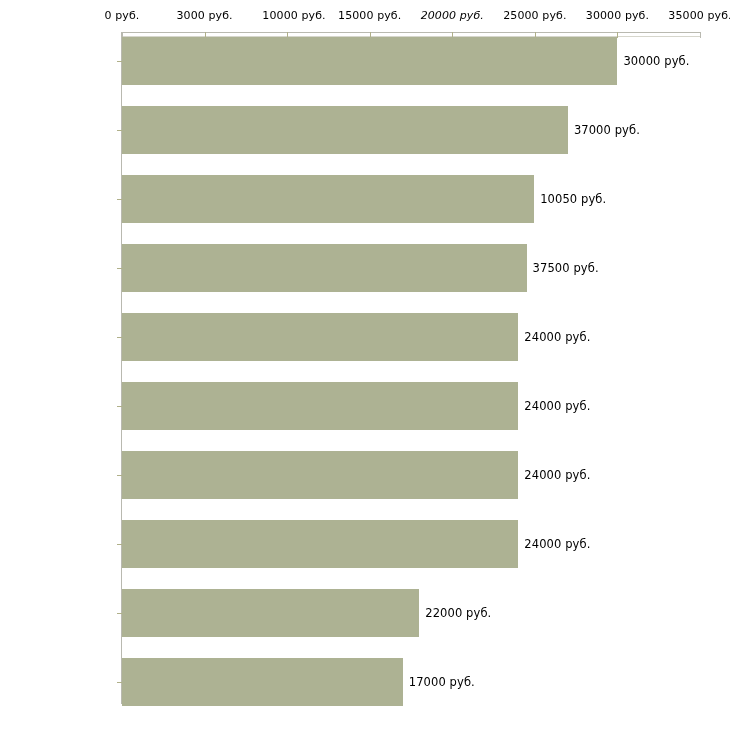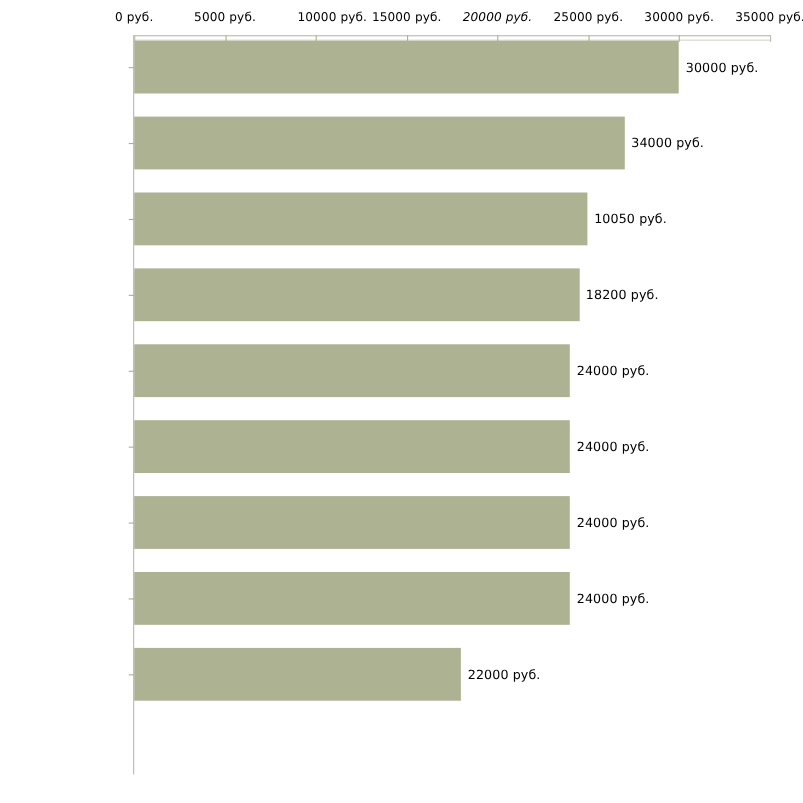--- a/index.html
+++ b/index.html
@@ -115,54 +115,54 @@
 
 <div id="chart-root">
 
   <div class="y-axis"></div>
   <div class="plot-top-rule"></div>
 
   <div class="x-axis" id="x-axis">
       <div class="x-tick edge" style="left: 0px;"></div>
       <div class="x-tick-label" style="left: 0px;">0 руб.</div>
       <div class="x-tick" style="left: 82.5714px;"></div>
-      <div class="x-tick-label" style="left: 82.5714px;">5000 руб.</div>
+      <div class="x-tick-label" style="left: 82.5714px;">3000 руб.</div>
       <div class="x-tick" style="left: 165.143px;"></div>
-      <div class="x-tick-label" style="left: 180px;">10000 руб.</div>
+      <div class="x-tick-label" style="left: 172px;">10000 руб.</div>
       <div class="x-tick" style="left: 247.714px;"></div>
       <div class="x-tick-label" style="left: 247.714px;">15000 руб.</div>
       <div class="x-tick" style="left: 330.286px;"></div>
       <div class="x-tick-label" style="left: 330.286px; font-style: italic;">20000 руб.</div>
       <div class="x-tick" style="left: 412.857px;"></div>
       <div class="x-tick-label" style="left: 412.857px;">25000 руб.</div>
       <div class="x-tick" style="left: 495.429px;"></div>
       <div class="x-tick-label" style="left: 495.429px;">30000 руб.</div>
       <div class="x-tick edge" style="left: 578px;"></div>
       <div class="x-tick-label" style="left: 578px;">35000 руб.</div>
     </div>
 
   <div class="plot" id="plot">
       <div class="row" style="top: 0px;">
         <div class="bar" style="width: 495.429px; height: 48px; background: rgb(173, 178, 147);"></div>
         <div class="bar-value" style="left: 501.429px;">30000 руб.</div>
         <div class="y-tick" style="background: rgb(176, 176, 138);"></div>
       </div>
       <div class="row" style="top: 69px;">
         <div class="bar" style="width: 445.886px; height: 48px; background: rgb(173, 178, 147);"></div>
-        <div class="bar-value" style="left: 451.886px;">34000 руб.</div>
+        <div class="bar-value" style="left: 451.886px;">37000 руб.</div>
         <div class="y-tick" style="background: rgb(176, 176, 138);"></div>
       </div>
       <div class="row" style="top: 138px;">
         <div class="bar" style="width: 412.197px; height: 48px; background: rgb(173, 178, 147);"></div>
         <div class="bar-value" style="left: 418.197px;">10050 руб.</div>
         <div class="y-tick" style="background: rgb(176, 176, 138);"></div>
       </div>
       <div class="row" style="top: 207px;">
         <div class="bar" style="width: 404.6px; height: 48px; background: rgb(173, 178, 147);"></div>
-        <div class="bar-value" style="left: 410.6px;">18200 руб.</div>
+        <div class="bar-value" style="left: 410.6px;">37500 руб.</div>
         <div class="y-tick" style="background: rgb(176, 176, 138);"></div>
       </div>
       <div class="row" style="top: 276px;">
         <div class="bar" style="width: 396.343px; height: 48px; background: rgb(173, 178, 147);"></div>
         <div class="bar-value" style="left: 402.343px;">24000 руб.</div>
         <div class="y-tick" style="background: rgb(176, 176, 138);"></div>
       </div>
       <div class="row" style="top: 345px;">
         <div class="bar" style="width: 396.343px; height: 48px; background: rgb(173, 178, 147);"></div>
         <div class="bar-value" style="left: 402.343px;">24000 руб.</div>
@@ -176,15 +176,20 @@
       <div class="row" style="top: 483px;">
         <div class="bar" style="width: 396.343px; height: 48px; background: rgb(173, 178, 147);"></div>
         <div class="bar-value" style="left: 402.343px;">24000 руб.</div>
         <div class="y-tick" style="background: rgb(176, 176, 138);"></div>
       </div>
       <div class="row" style="top: 552px;">
         <div class="bar" style="width: 297.257px; height: 48px; background: rgb(173, 178, 147);"></div>
         <div class="bar-value" style="left: 303.257px;">22000 руб.</div>
         <div class="y-tick" style="background: rgb(176, 176, 138);"></div>
       </div>
+      <div class="row" style="top: 621px;">
+        <div class="bar" style="width: 280.743px; height: 48px; background: rgb(173, 178, 147);"></div>
+        <div class="bar-value" style="left: 286.743px;">17000 руб.</div>
+        <div class="y-tick" style="background: rgb(176, 176, 138);"></div>
+      </div>
     </div>
 
 </div>
 
 </body></html>

